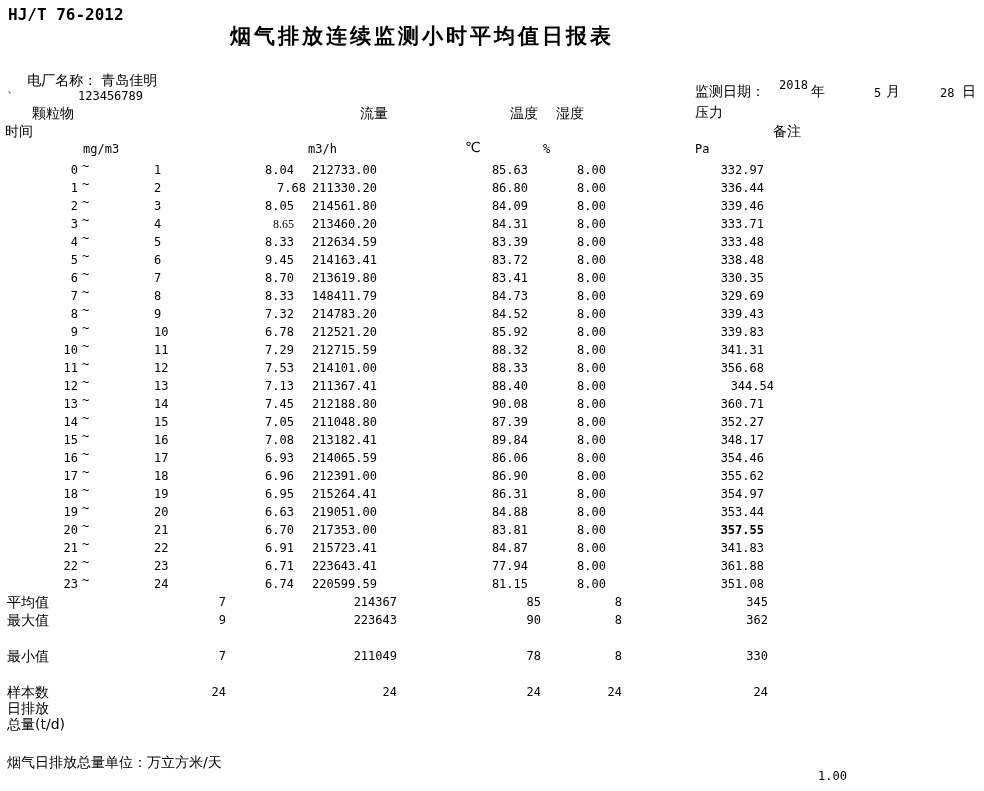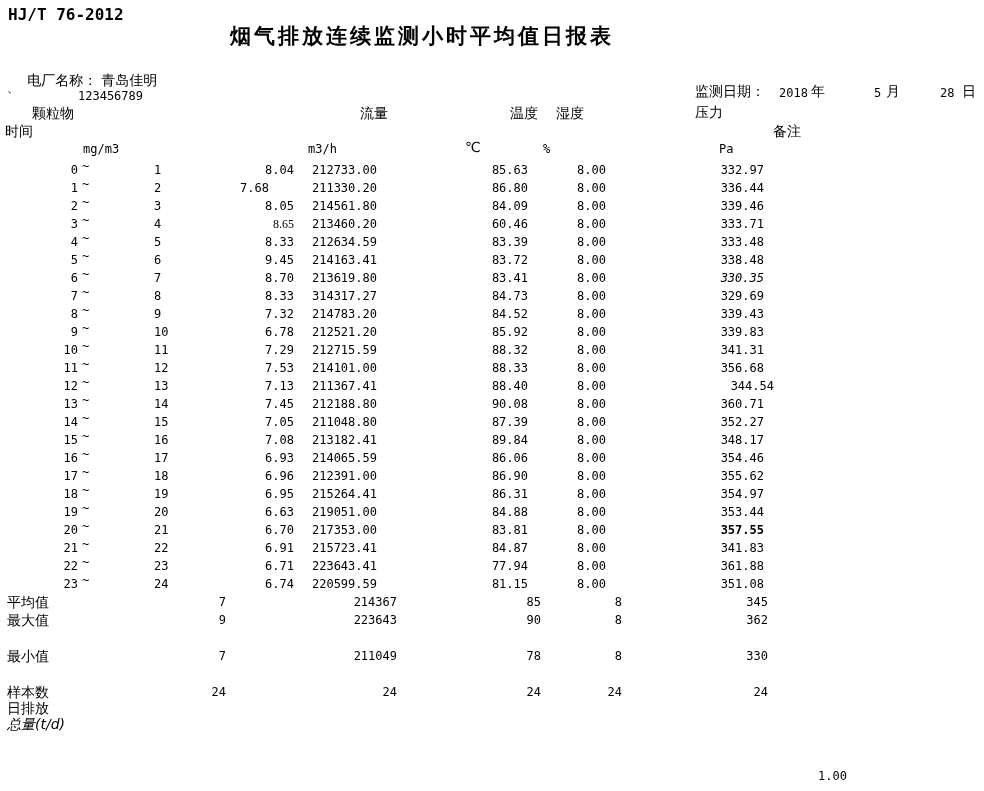--- a/index.html
+++ b/index.html
@@ -26,57 +26,57 @@
     <span class="cjk">电厂名称：</span><span class="cjk" style="margin-left:4px;">青岛佳明</span>
   </div>
 
   <div class="abs title" style="left:230px;top:22px;">烟气排放连续监测小时平均值日报表</div>
 
   <div class="abs cjk" style="left:7px;top:80px;font-size:12px;">、</div>
 
   <div class="abs mono num" style="left:78px;top:89px;">123456789</div>
 
   <div class="abs cjk" style="left:695px;top:83px;">监测日期：</div>
-  <div class="abs mono num" style="left:779px;top:86px;">2018</div>
+  <div class="abs mono num" style="left:779px;top:78px;">2018</div>
   <div class="abs cjk" style="left:811px;top:83px;">年</div>
   <div class="abs mono num" style="left:874px;top:86px;">5</div>
   <div class="abs cjk" style="left:886px;top:83px;">月</div>
   <div class="abs mono num" style="left:940px;top:86px;">28</div>
   <div class="abs cjk" style="left:962px;top:83px;">日</div>
 
   <div class="abs cjk" style="left:32px;top:105px;">颗粒物</div>
   <div class="abs cjk" style="left:360px;top:105px;">流量</div>
   <div class="abs cjk" style="left:510px;top:105px;">温度</div>
   <div class="abs cjk" style="left:556px;top:105px;">湿度</div>
   <div class="abs cjk" style="left:695px;top:104px;">压力</div>
   <div class="abs cjk" style="left:5px;top:123px;">时间</div>
   <div class="abs cjk" style="left:773px;top:123px;">备注</div>
 
   <div class="abs mono num" style="left:83px;top:142px;">mg/m3</div>
   <div class="abs mono num" style="left:308px;top:142px;">m3/h</div>
   <div class="abs cjk" style="left:465px;top:139px;">℃</div>
   <div class="abs mono num" style="left:543px;top:142px;">%</div>
-  <div class="abs mono num" style="left:695px;top:142px;margin-left:24px;">Pa</div>
+  <div class="abs mono num" style="left:695px;top:142px;">Pa</div>
 
   <div>
       <div class="row" style="top: 161px;">
         <span class="mono num" style="right: 906px;">0</span>
         <span class="mono num" style="left: 82px; top: -4px;">~</span>
         <span class="mono num" style="left: 154px;">1</span>
         <span class="mono num" style="right: 690px;">8.04</span>
         <span class="mono num" style="right: 607px;">212733.00</span>
         <span class="mono num" style="right: 456px;">85.63</span>
         <span class="mono num" style="right: 378px;">8.00</span>
         <span class="mono num" style="right: 220px;">332.97</span>
       </div>
       <div class="row" style="top: 179px;">
         <span class="mono num" style="right: 906px;">1</span>
         <span class="mono num" style="left: 82px; top: -4px;">~</span>
         <span class="mono num" style="left: 154px;">2</span>
-        <span class="mono num" style="right: 715px;">7.68</span>
+        <span class="mono num" style="right: 678px;">7.68</span>
         <span class="mono num" style="right: 607px;">211330.20</span>
         <span class="mono num" style="right: 456px;">86.80</span>
         <span class="mono num" style="right: 378px;">8.00</span>
         <span class="mono num" style="right: 220px;">336.44</span>
       </div>
       <div class="row" style="top: 197px;">
         <span class="mono num" style="right: 906px;">2</span>
         <span class="mono num" style="left: 82px; top: -4px;">~</span>
         <span class="mono num" style="left: 154px;">3</span>
         <span class="mono num" style="right: 690px;">8.05</span>
@@ -84,21 +84,21 @@
         <span class="mono num" style="right: 456px;">84.09</span>
         <span class="mono num" style="right: 378px;">8.00</span>
         <span class="mono num" style="right: 220px;">339.46</span>
       </div>
       <div class="row" style="top: 215px;">
         <span class="mono num" style="right: 906px;">3</span>
         <span class="mono num" style="left: 82px; top: -4px;">~</span>
         <span class="mono num" style="left: 154px;">4</span>
         <span class="mono num" style="right: 690px; font-family: Liberation Serif, serif;">8.65</span>
         <span class="mono num" style="right: 607px;">213460.20</span>
-        <span class="mono num" style="right: 456px;">60.46</span>
+        <span class="mono num" style="right: 456px;">84.31</span>
         <span class="mono num" style="right: 378px;">8.00</span>
         <span class="mono num" style="right: 220px;">333.71</span>
       </div>
       <div class="row" style="top: 233px;">
         <span class="mono num" style="right: 906px;">4</span>
         <span class="mono num" style="left: 82px; top: -4px;">~</span>
         <span class="mono num" style="left: 154px;">5</span>
         <span class="mono num" style="right: 690px;">8.33</span>
         <span class="mono num" style="right: 607px;">212634.59</span>
         <span class="mono num" style="right: 456px;">83.39</span>
@@ -116,28 +116,28 @@
         <span class="mono num" style="right: 220px;">338.48</span>
       </div>
       <div class="row" style="top: 269px;">
         <span class="mono num" style="right: 906px;">6</span>
         <span class="mono num" style="left: 82px; top: -4px;">~</span>
         <span class="mono num" style="left: 154px;">7</span>
         <span class="mono num" style="right: 690px;">8.70</span>
         <span class="mono num" style="right: 607px;">213619.80</span>
         <span class="mono num" style="right: 456px;">83.41</span>
         <span class="mono num" style="right: 378px;">8.00</span>
-        <span class="mono num" style="right: 220px; font-style: italic;">330.35</span>
+        <span class="mono num" style="right: 220px;">330.35</span>
       </div>
       <div class="row" style="top: 287px;">
         <span class="mono num" style="right: 906px;">7</span>
         <span class="mono num" style="left: 82px; top: -4px;">~</span>
         <span class="mono num" style="left: 154px;">8</span>
         <span class="mono num" style="right: 690px;">8.33</span>
-        <span class="mono num" style="right: 607px;">314317.27</span>
+        <span class="mono num" style="right: 607px;">148411.79</span>
         <span class="mono num" style="right: 456px;">84.73</span>
         <span class="mono num" style="right: 378px;">8.00</span>
         <span class="mono num" style="right: 220px;">329.69</span>
       </div>
       <div class="row" style="top: 305px;">
         <span class="mono num" style="right: 906px;">8</span>
         <span class="mono num" style="left: 82px; top: -4px;">~</span>
         <span class="mono num" style="left: 154px;">9</span>
         <span class="mono num" style="right: 690px;">7.32</span>
         <span class="mono num" style="right: 607px;">214783.20</span>
@@ -323,16 +323,17 @@
         <span class="cjk" style="left: 7px;">样本数</span>
         <span class="mono num" style="right: 758px;">24</span>
         <span class="mono num" style="right: 587px;">24</span>
         <span class="mono num" style="right: 443px;">24</span>
         <span class="mono num" style="right: 362px;">24</span>
         <span class="mono num" style="right: 216px;">24</span>
       </div>
     </div>
 
   <div class="abs cjk" style="left:7px;top:700px;">日排放</div>
-  <div class="abs cjk" style="left:7px;top:716px;font-style:italic;">总量(t/d)</div>
+  <div class="abs cjk" style="left:7px;top:716px;">总量(t/d)</div>
+  <div class="abs cjk" style="left:7px;top:754px;">烟气日排放总量单位：万立方米/天</div>
   <div class="abs mono num" style="left:818px;top:769px;">1.00</div>
 
 </div>
 
 </body></html>

